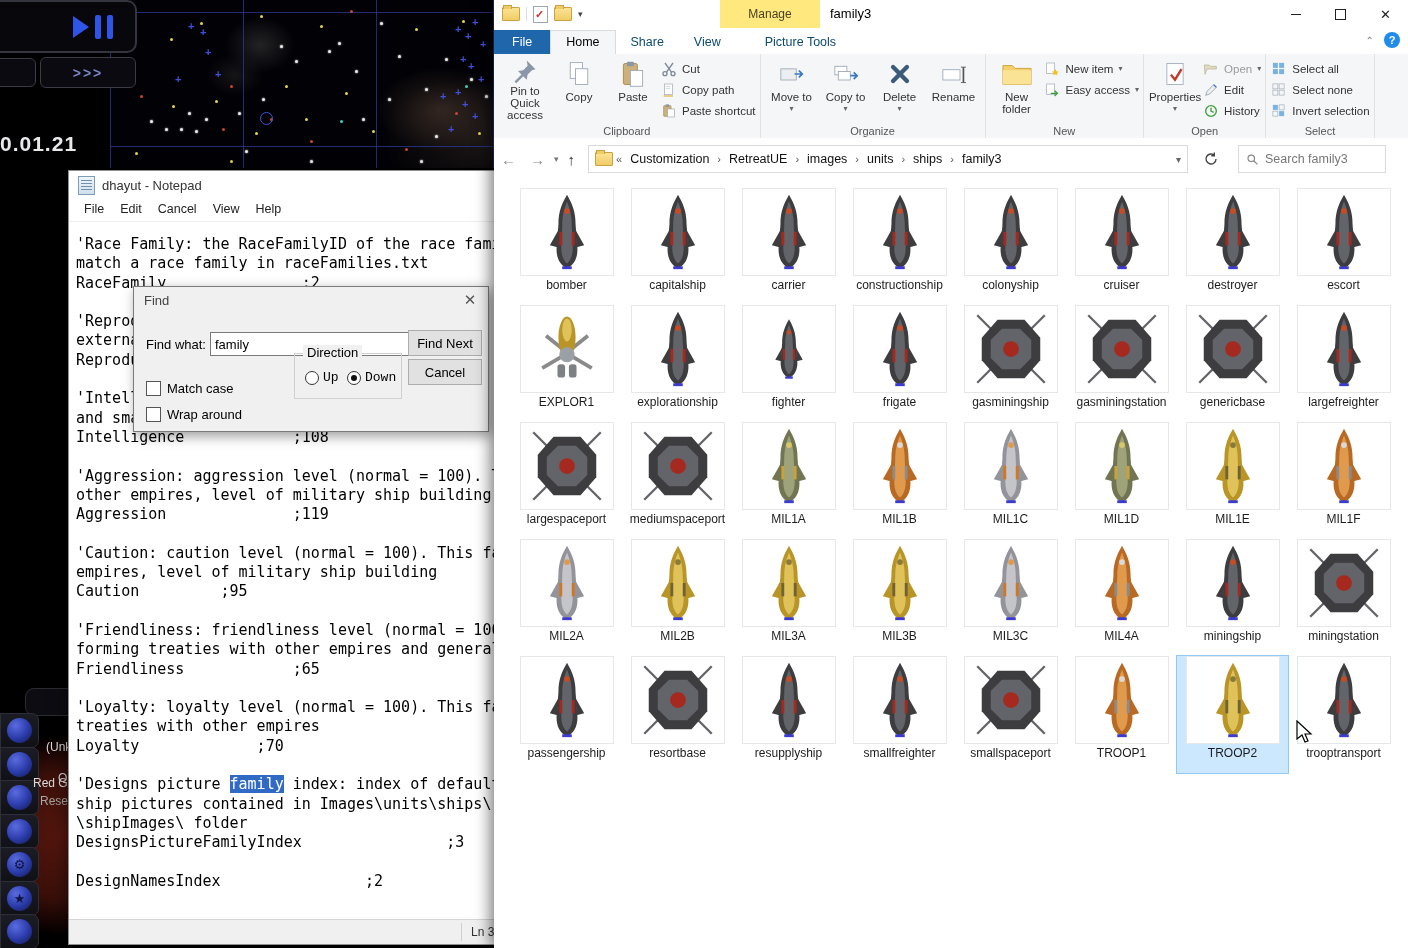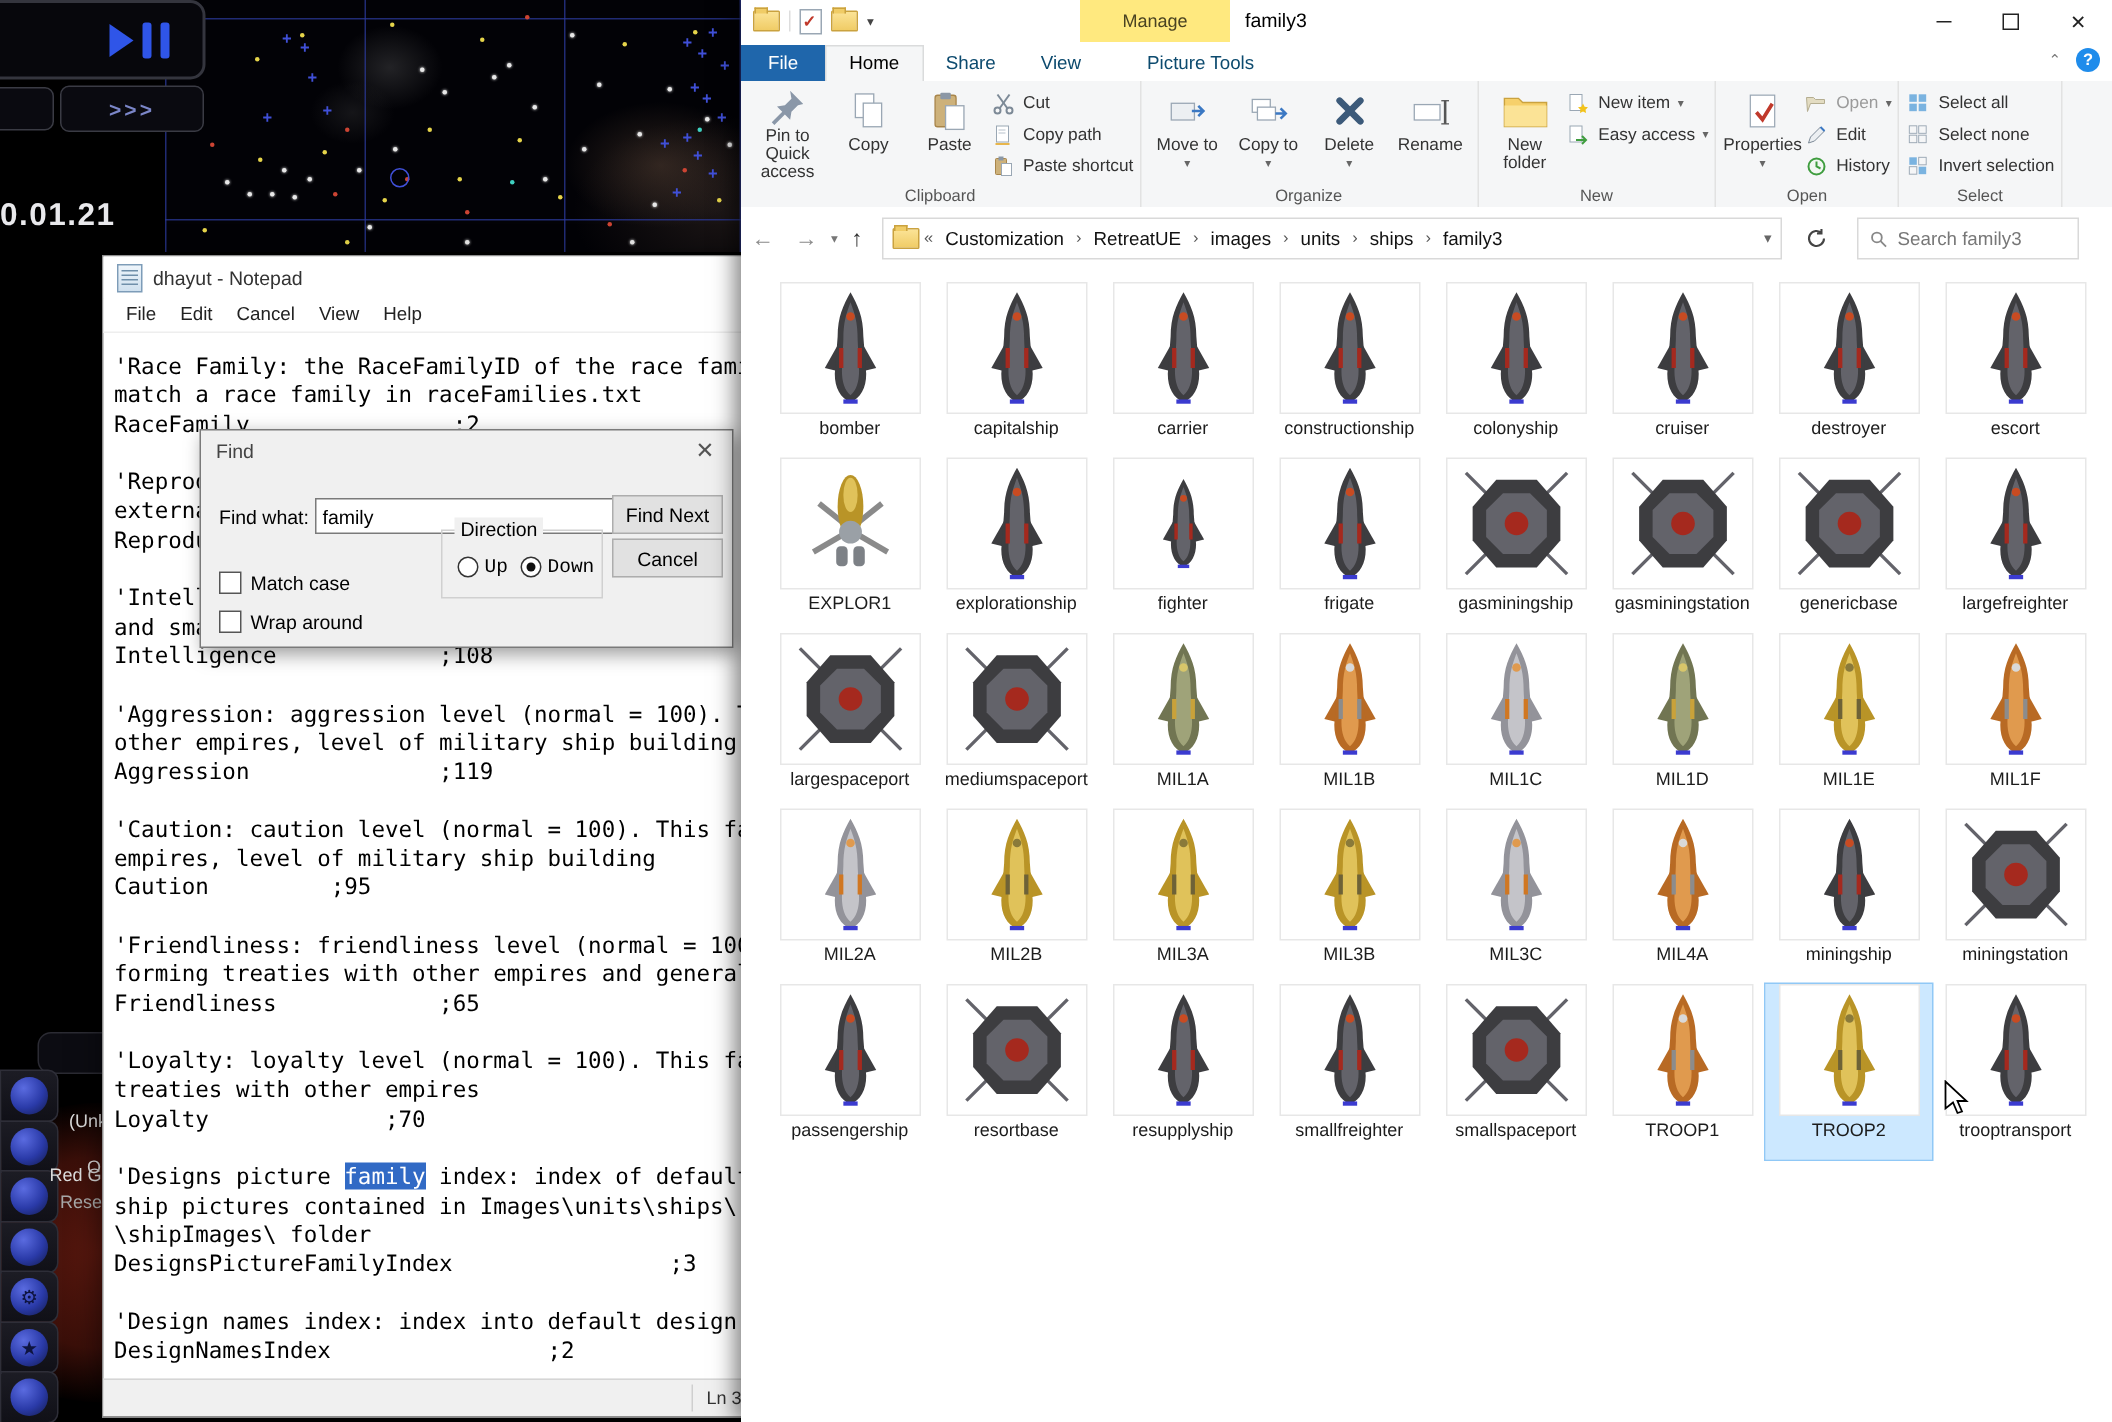--- a/index.html
+++ b/index.html
@@ -283,21 +283,20 @@
         <div class="np-line"></div>
         <div class="np-line">'Loyalty: loyalty level (normal = 100). This fa</div>
         <div class="np-line">treaties with other empires</div>
         <div class="np-line">Loyalty             ;70</div>
         <div class="np-line"></div>
         <div class="np-line"><span>'Designs picture </span><span class="np-hl">family</span><span> index: index of default</span></div>
         <div class="np-line">ship pictures contained in Images\units\ships\</div>
         <div class="np-line">\shipImages\ folder</div>
         <div class="np-line">DesignsPictureFamilyIndex                ;3</div>
         <div class="np-line"></div>
-        <div class="np-line">'Design names index: index into default design </div>
         <div class="np-line">DesignNamesIndex                ;2</div>
       </div>
     <div class="np-status">
       <span class="cellsep"></span>
       <span class="lnval">Ln 32,</span>
     </div>
   </div>
 
   <div class="findlg">
     <div class="fd-title">Find</div>

